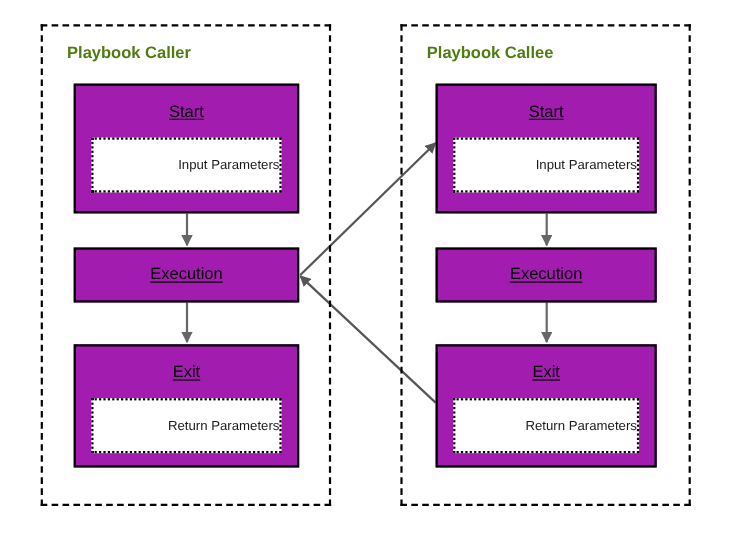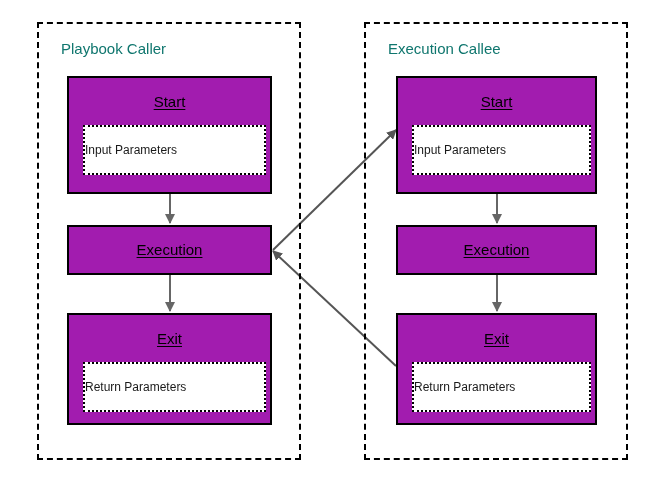--- a/index.html
+++ b/index.html
@@ -37,22 +37,23 @@
     top: 22px;
     width: 264px;
     height: 438px;
   }
   .lane-title {
     position: absolute;
     top: 16px;
     left: 22px;
     font-size: 15px;
     line-height: 18px;
-    color: #0f766e;
+    color: #4d7c0f;
     white-space: nowrap;
+    font-weight: bold;
   }
   
   .node {
     position: absolute;
     box-sizing: border-box;
     border: 2px solid #000000;
     background: #a21caf;
   }
   .node-label {
     position: absolute;
@@ -67,26 +68,26 @@
   }
   .node-tall .node-label { top: 15px; }
   .node-short .node-label { top: 14px; }
   
   .param-box {
     position: absolute;
     box-sizing: border-box;
     border: 2px dotted #000000;
     background: #ffffff;
     left: 14px;
-    right: 4px;
+    right: 14px;
     top: 47px;
     height: 50px;
     display: flex;
     align-items: center;
-    justify-content: flex-start;
+    justify-content: flex-end;
   }
   .param-label {
     font-size: 12px;
     line-height: 14px;
     color: #1a1a1a;
     white-space: nowrap;
   }
   
   #connectors {
     position: absolute;
@@ -141,21 +142,21 @@
   </div>
 
   <div class="node node-tall" style="left:67px; top:313px; width:205px; height:112px;">
     <div class="node-label">Exit</div>
     <div class="param-box">
       <span class="param-label">Return Parameters</span>
     </div>
   </div>
 
   <div class="lane lane-callee">
-    <div class="lane-title">Execution Callee</div>
+    <div class="lane-title">Playbook Callee</div>
   </div>
 
   <div class="node node-tall" style="left:396px; top:76px; width:201px; height:118px;">
     <div class="node-label">Start</div>
     <div class="param-box">
       <span class="param-label">Input Parameters</span>
     </div>
   </div>
 
   <div class="node node-short" style="left:396px; top:225px; width:201px; height:50px;">

